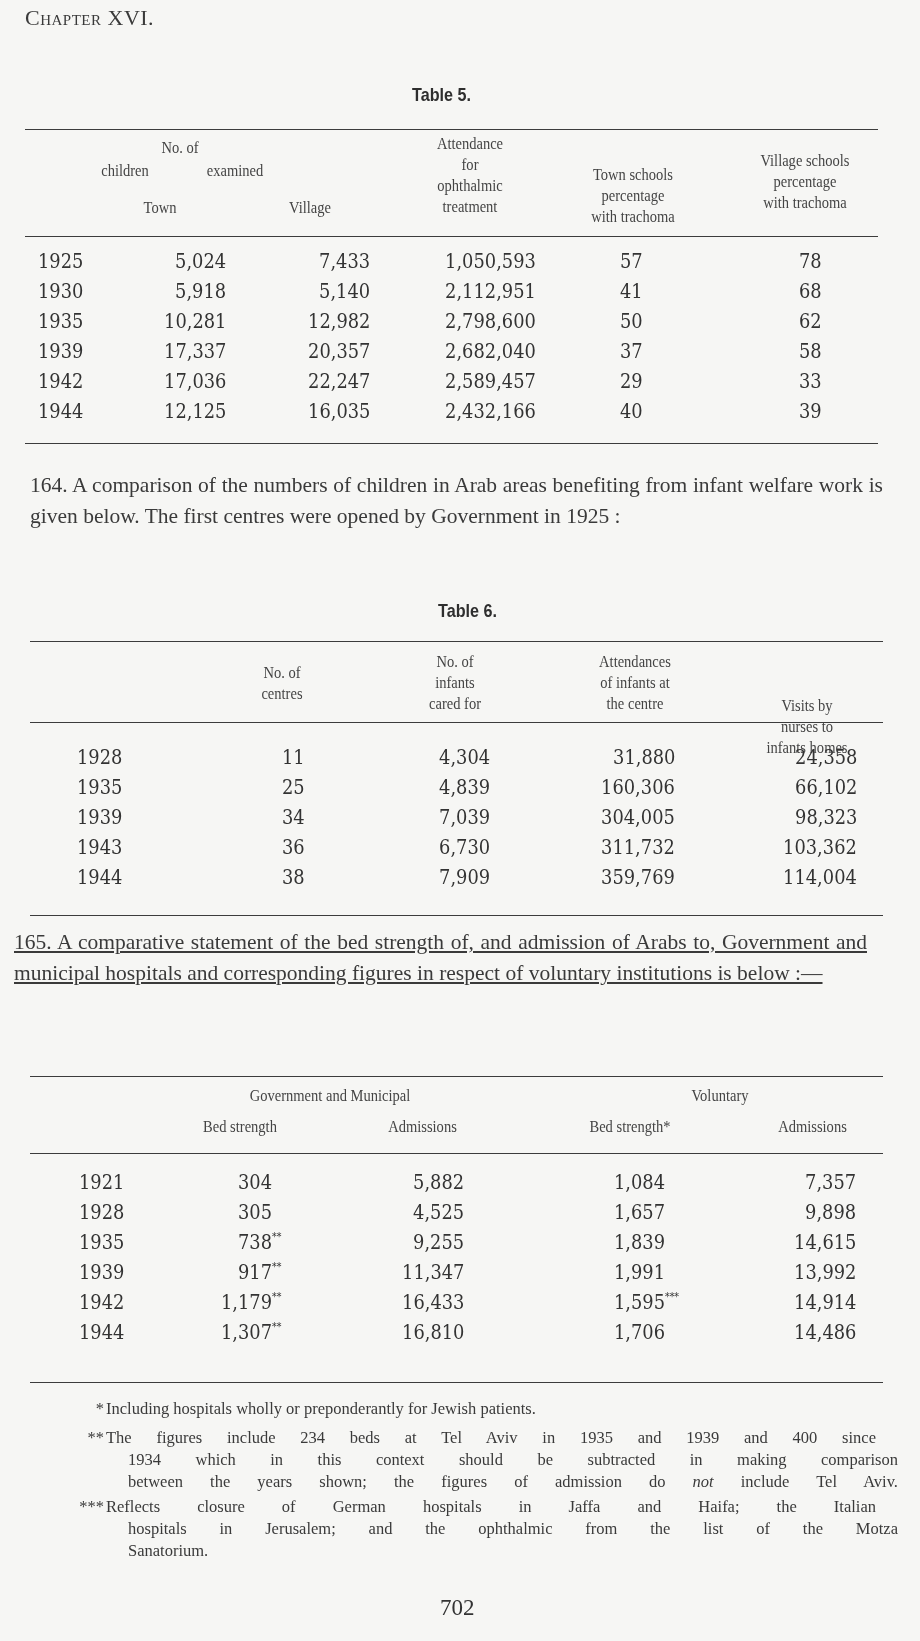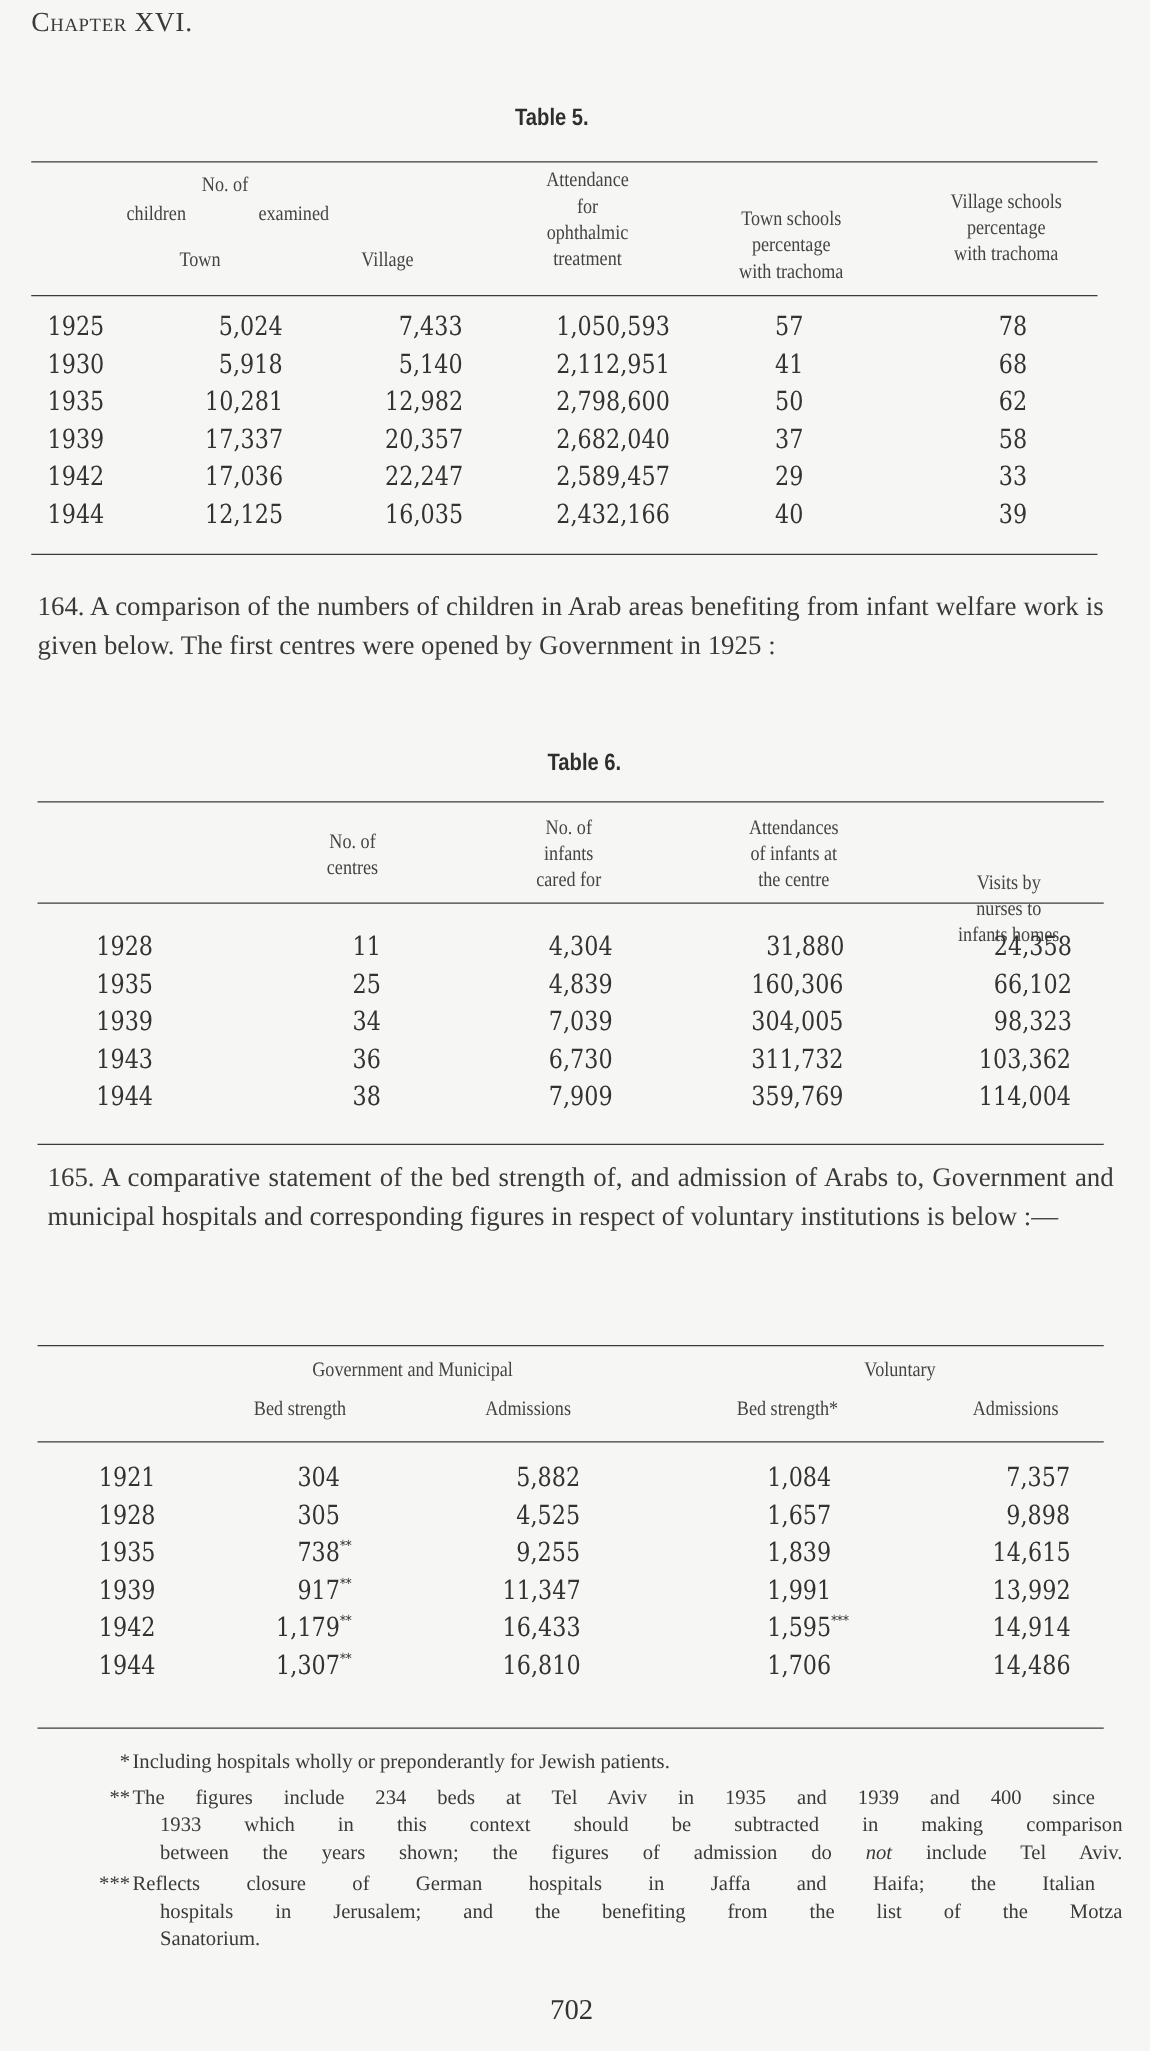--- a/index.html
+++ b/index.html
@@ -165,21 +165,21 @@
       <div>
         <div class="abs num yr" style="top: 865px; left: 77px;">1944</div>
         <div class="abs num" style="top: 865px; right: 615px;">38</div>
         <div class="abs num" style="top: 865px; right: 430px;">7,909</div>
         <div class="abs num" style="top: 865px; right: 245px;">359,769</div>
         <div class="abs num" style="top: 865px; right: 63px;">114,004</div>
       </div>
     </div>
   <div class="rule" style="left:30px; width:853px; top:915px;"></div>
 
-  <div class="abs para" style="left:38px; top:927px; width:853px;">165. A comparative statement of the bed strength of, and admission of Arabs to, Government and municipal hospitals and corresponding figures in respect of voluntary institutions is below :—</div>
+  <div class="abs para" style="left:14px; top:927px; width:853px;text-decoration:underline;">165. A comparative statement of the bed strength of, and admission of Arabs to, Government and municipal hospitals and corresponding figures in respect of voluntary institutions is below :—</div>
 
   <div class="rule" style="left:30px; width:853px; top:1076px;"></div>
   <div class="abs hd" style="left:180px; top:1085px; width:300px;">Government and Municipal</div>
   <div class="abs hd" style="left:660px; top:1085px; width:120px;">Voluntary</div>
   <div class="abs hd" style="left:170px; top:1116px; width:140px;">Bed strength</div>
   <div class="abs hd" style="left:355px; top:1116px; width:135px;">Admissions</div>
   <div class="abs hd" style="left:555px; top:1116px; width:150px;">Bed strength*</div>
   <div class="abs hd" style="left:745px; top:1116px; width:135px;">Admissions</div>
   <div class="rule" style="left:30px; width:853px; top:1153px;"></div>
   <div id="t7rows">
@@ -229,25 +229,25 @@
   <div class="rule" style="left:30px; width:853px; top:1382px;"></div>
 
   <div id="fns">
       <div class="abs fn" style="left: 48px; top: 1398px; width: 850px;">
         <span class="abs" style="right: 794px; top: 0px;">*</span>
         <div style="margin-left: 58px; width: 770px; text-align: justify; text-align-last: left;">Including hospitals wholly or preponderantly for Jewish patients.</div>
       </div>
       <div class="abs fn" style="left: 48px; top: 1427px; width: 850px;">
         <span class="abs" style="right: 794px; top: 0px;">**</span>
         <div style="margin-left: 58px; width: 770px; text-align: justify; text-align-last: justify;">The figures include 234 beds at Tel Aviv in 1935 and 1939 and 400 since</div>
-        <div style="margin-left: 80px; width: 770px; text-align: justify; text-align-last: justify;">1933 which in this context should be subtracted in making comparison</div>
+        <div style="margin-left: 80px; width: 770px; text-align: justify; text-align-last: justify;">1934 which in this context should be subtracted in making comparison</div>
         <div style="margin-left: 80px; width: 770px; text-align: justify; text-align-last: justify;">between the years shown; the figures of admission do <i>not</i> include Tel Aviv.</div>
       </div>
       <div class="abs fn" style="left: 48px; top: 1496px; width: 850px;">
         <span class="abs" style="right: 794px; top: 0px;">***</span>
         <div style="margin-left: 58px; width: 770px; text-align: justify; text-align-last: justify;">Reflects closure of German hospitals in Jaffa and Haifa; the Italian</div>
-        <div style="margin-left: 80px; width: 770px; text-align: justify; text-align-last: justify;">hospitals in Jerusalem; and the benefiting from the list of the Motza</div>
+        <div style="margin-left: 80px; width: 770px; text-align: justify; text-align-last: justify;">hospitals in Jerusalem; and the ophthalmic from the list of the Motza</div>
         <div style="margin-left: 80px; width: 770px; text-align: left; text-align-last: left;">Sanatorium.</div>
       </div>
     </div>
 
   <div class="abs pageno" style="left:440px; top:1595px;">702</div>
 </div>
 
 </body></html>

